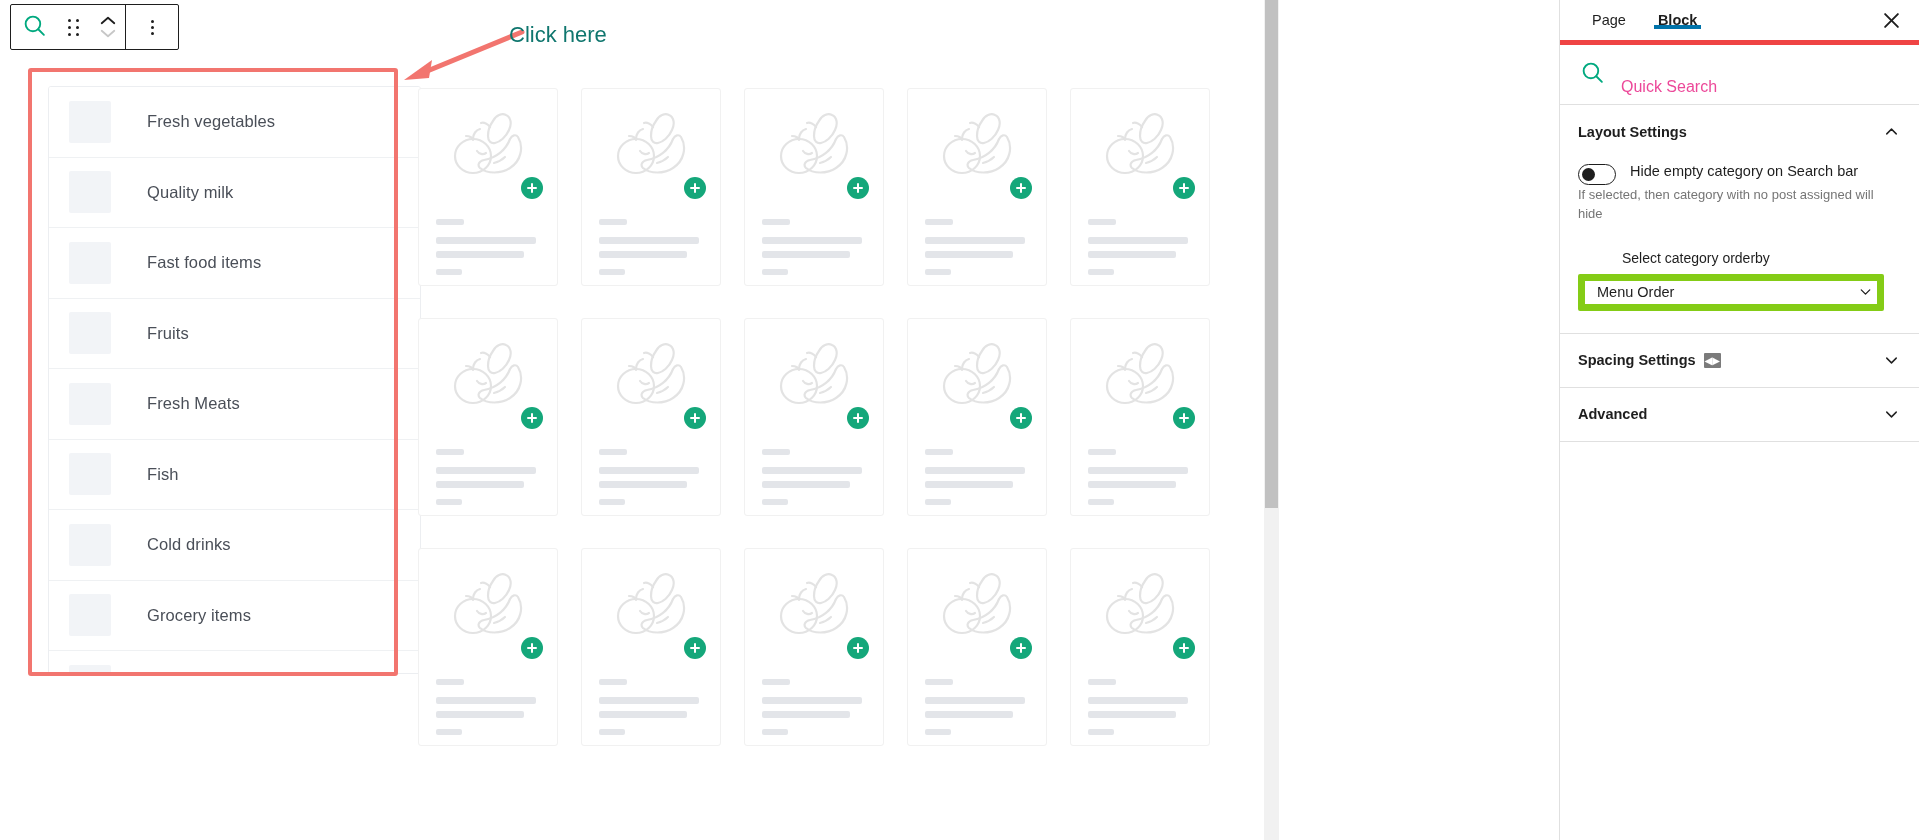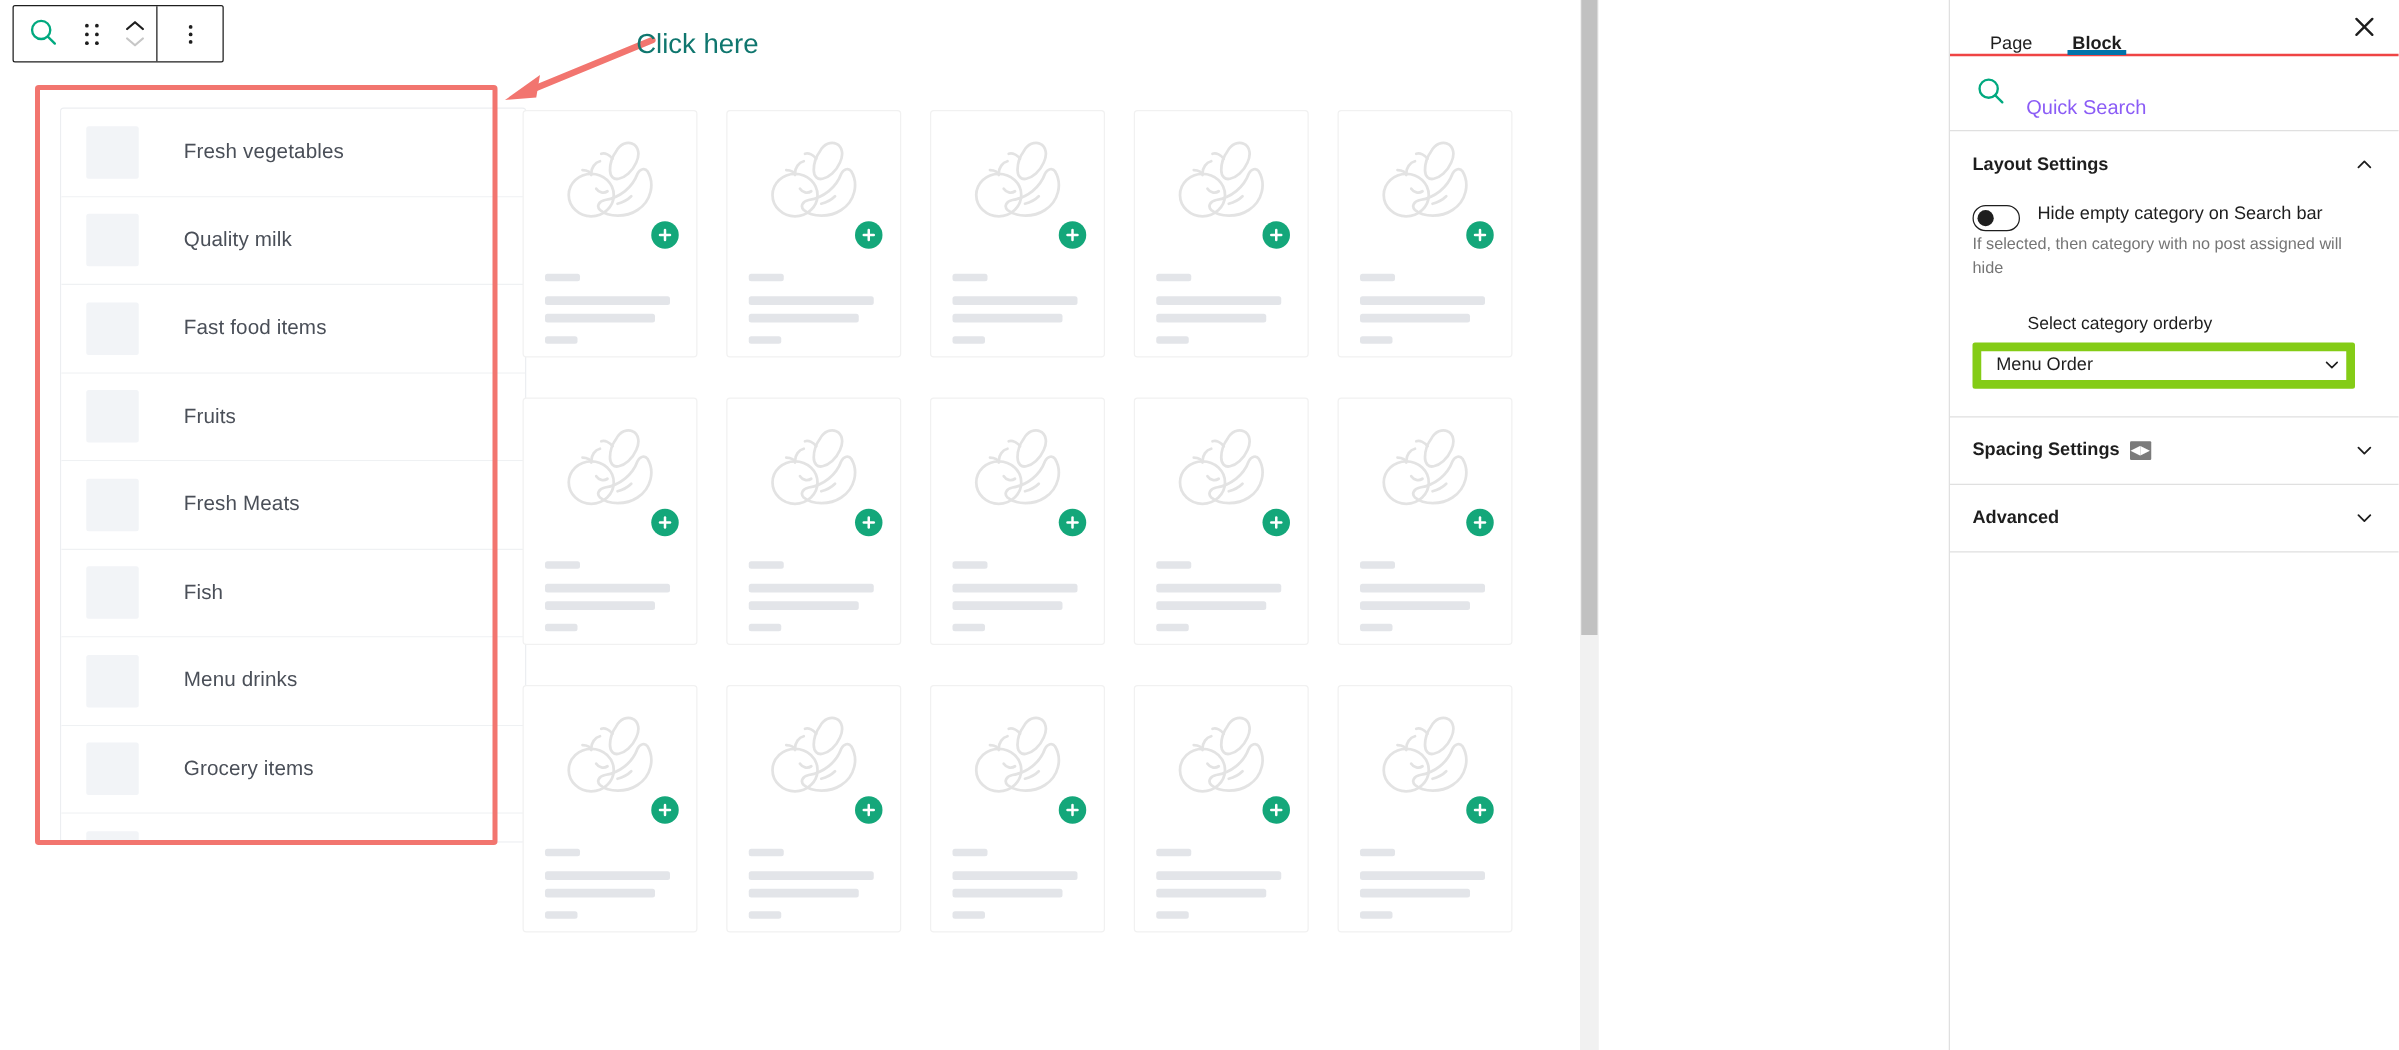--- a/index.html
+++ b/index.html
@@ -111,43 +111,43 @@
   }
 
   
   .sidebar {
     position: absolute; right: 0; top: 0;
     width: 360px; height: 840px;
     background: #fff; border-left: 1px solid #e0e0e0;
     display: flex; flex-direction: column;
   }
   .sb-tabs {
-    height: 45px; display: flex; align-items: flex-end;
-    border-bottom: 2px solid #ef4444; position: relative; padding-left: 16px;
+    height: 45px; display: flex; align-items: center;
+    border-bottom: 5px solid #ef4444; position: relative; padding-left: 16px;
   }
   .sb-tab {
     padding: 0 16px; display: flex; align-items: center;
     font-size: 14.5px; color: #1e1e1e; cursor: pointer;
     background: none; border: none; position: relative;
   }
   .sb-tab.active { font-weight: 600; }
   .sb-tab.active:after {
     content: ""; position: absolute; left: 12px; right: 12px; bottom: -1px;
     height: 4px; background: #0073aa;
   }
   .sb-close {
     position: absolute; right: 10px; top: 50%; transform: translateY(-50%);
     width: 36px; height: 36px; display: flex; align-items: center; justify-content: center;
     background: none; border: none; cursor: pointer;
   }
   .sb-blockcard {
     height: 60px; display: flex; align-items: center; gap: 16px;
     padding: 0 20px; border-bottom: 1px solid #e0e0e0;
   }
-  .sb-blockcard .bname { font-size: 16px; color: #8b5cf6; margin-top: 24px; }
+  .sb-blockcard .bname { font-size: 16px; color: #ec4899; margin-top: 24px; }
 
   .sb-section { border-bottom: 1px solid #e0e0e0; }
   .sb-section-head {
     height: 53px; display: flex; align-items: center; justify-content: space-between;
     padding: 0 18px 0 18px; cursor: pointer; background: none; border: none; width: 100%;
   }
   .sb-section-title { font-size: 14.5px; font-weight: 600; color: #1e1e1e;
                       display: flex; align-items: center; gap: 8px; }
   .tofu {
     display: inline-block; width: 17px; height: 15px;
@@ -250,21 +250,21 @@
       <div class="cat-item">
         <span class="cat-thumb"></span>
         <span class="cat-label">Fresh Meats</span>
       </div>
       <div class="cat-item">
         <span class="cat-thumb"></span>
         <span class="cat-label">Fish</span>
       </div>
       <div class="cat-item">
         <span class="cat-thumb"></span>
-        <span class="cat-label">Menu drinks</span>
+        <span class="cat-label">Cold drinks</span>
       </div>
       <div class="cat-item">
         <span class="cat-thumb"></span>
         <span class="cat-label">Grocery items</span>
       </div>
       <div class="cat-item">
         <span class="cat-thumb"></span>
 
       </div>
     </div>

